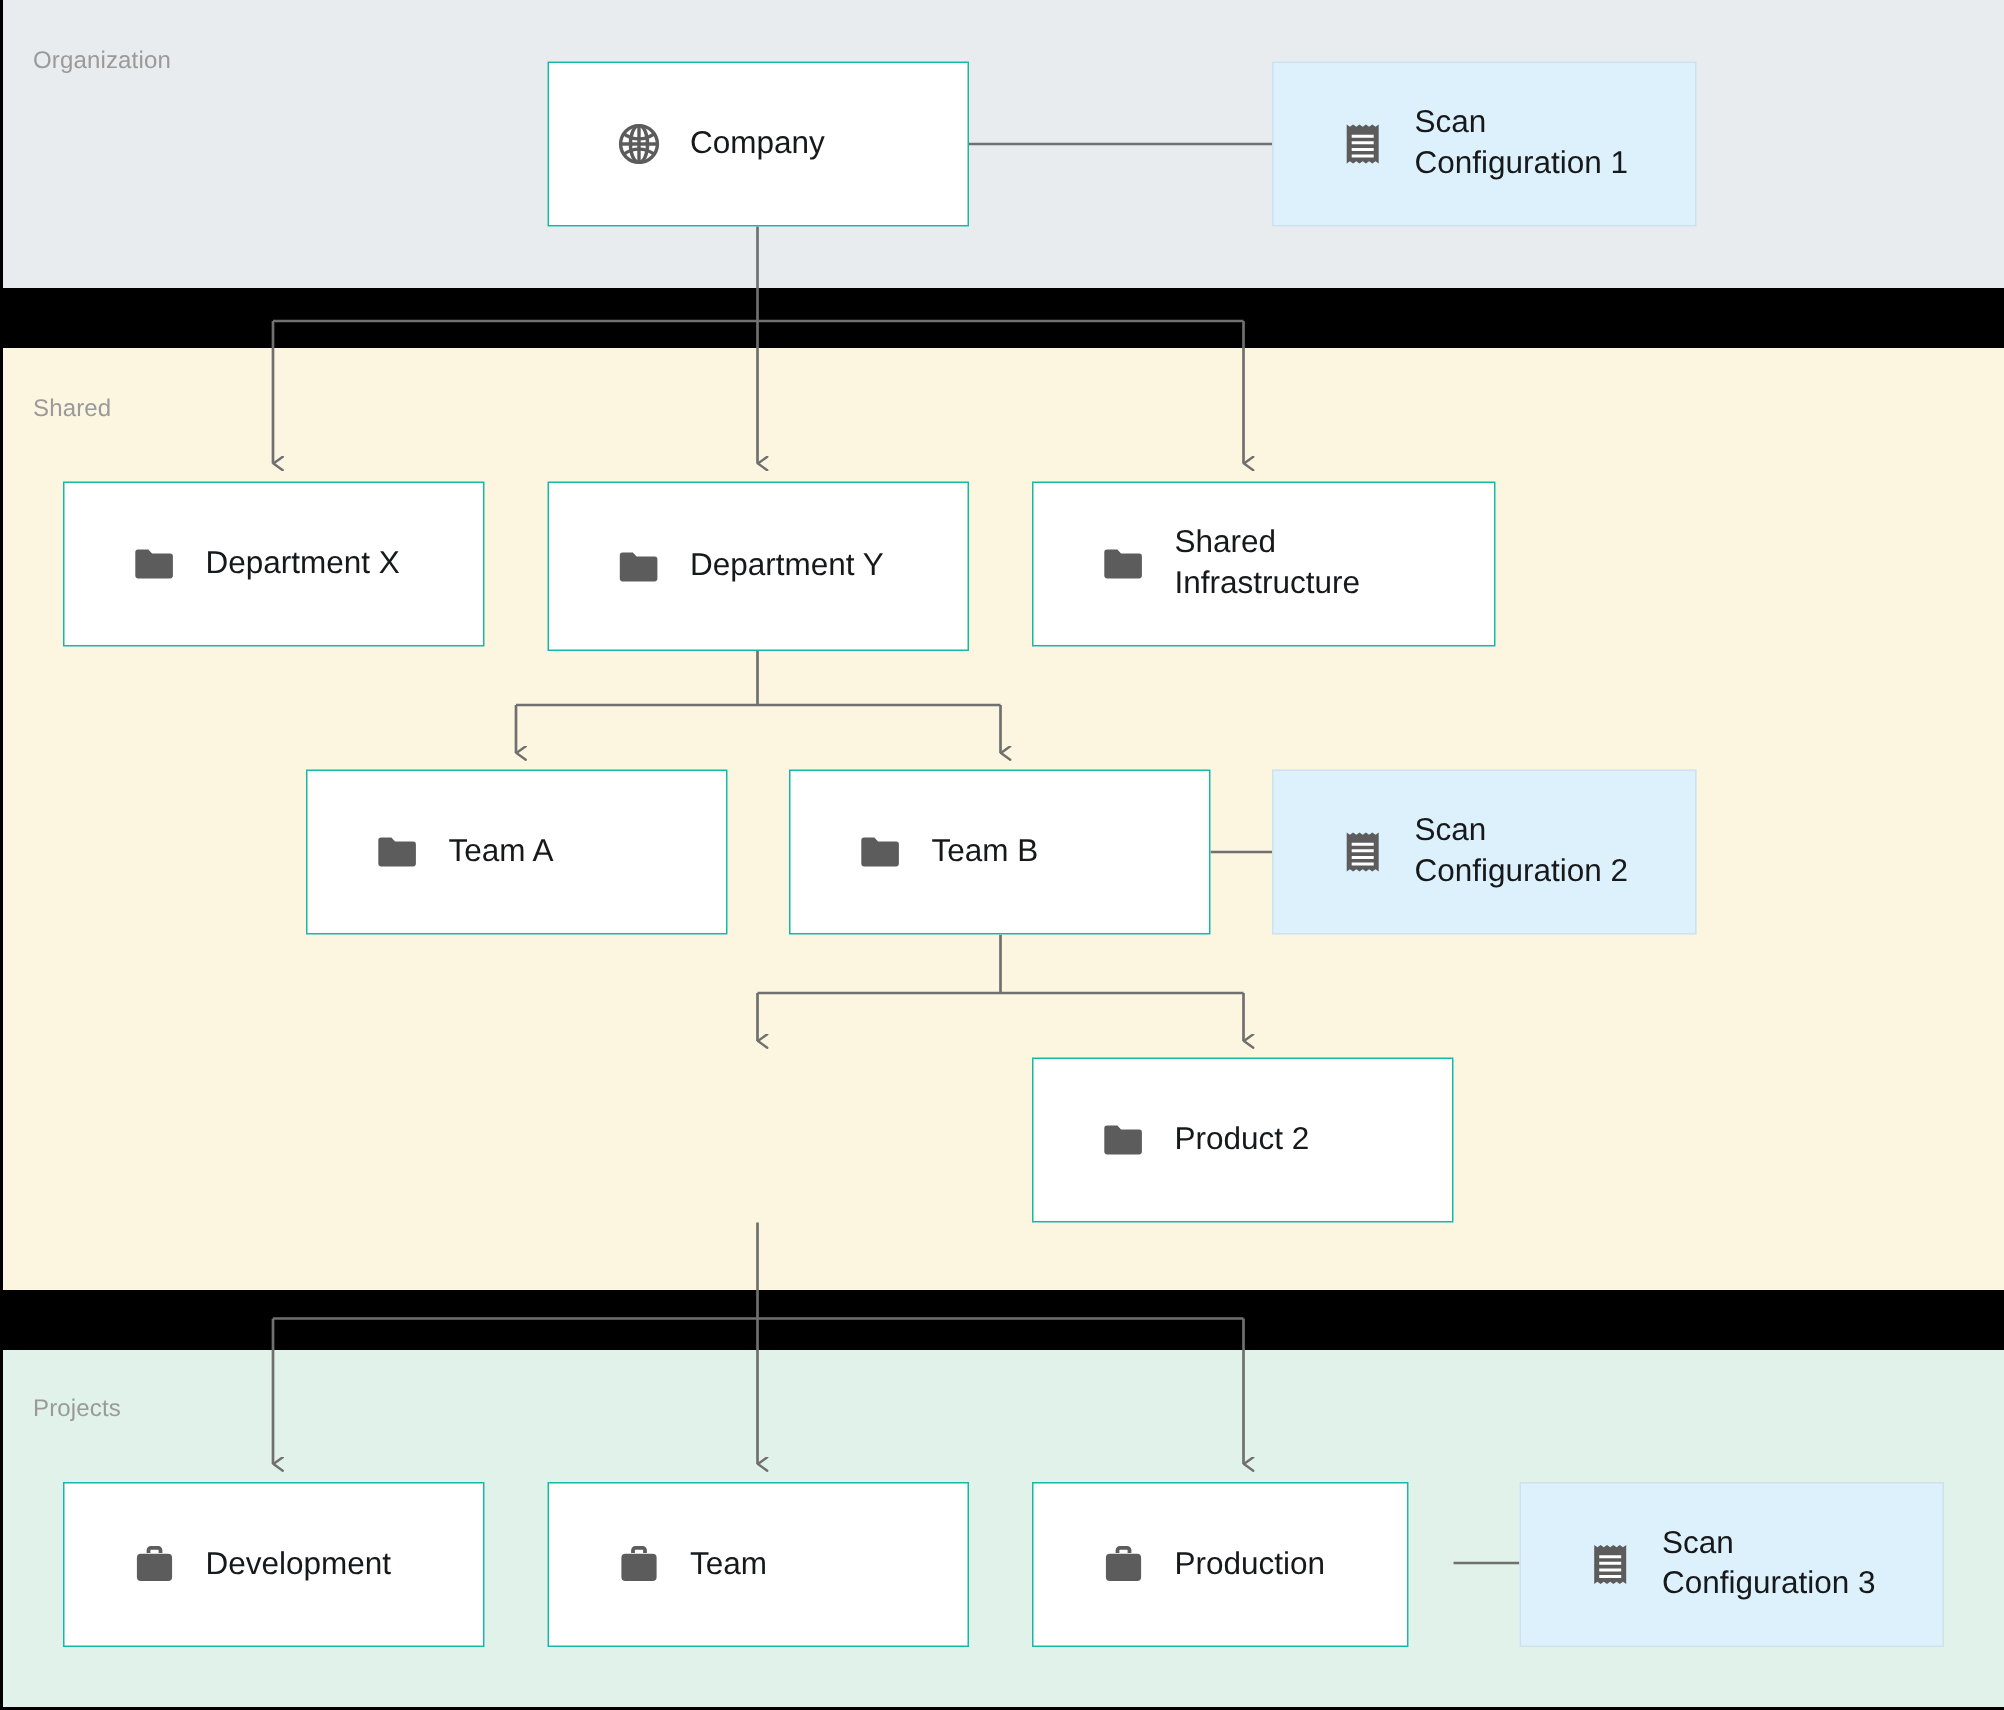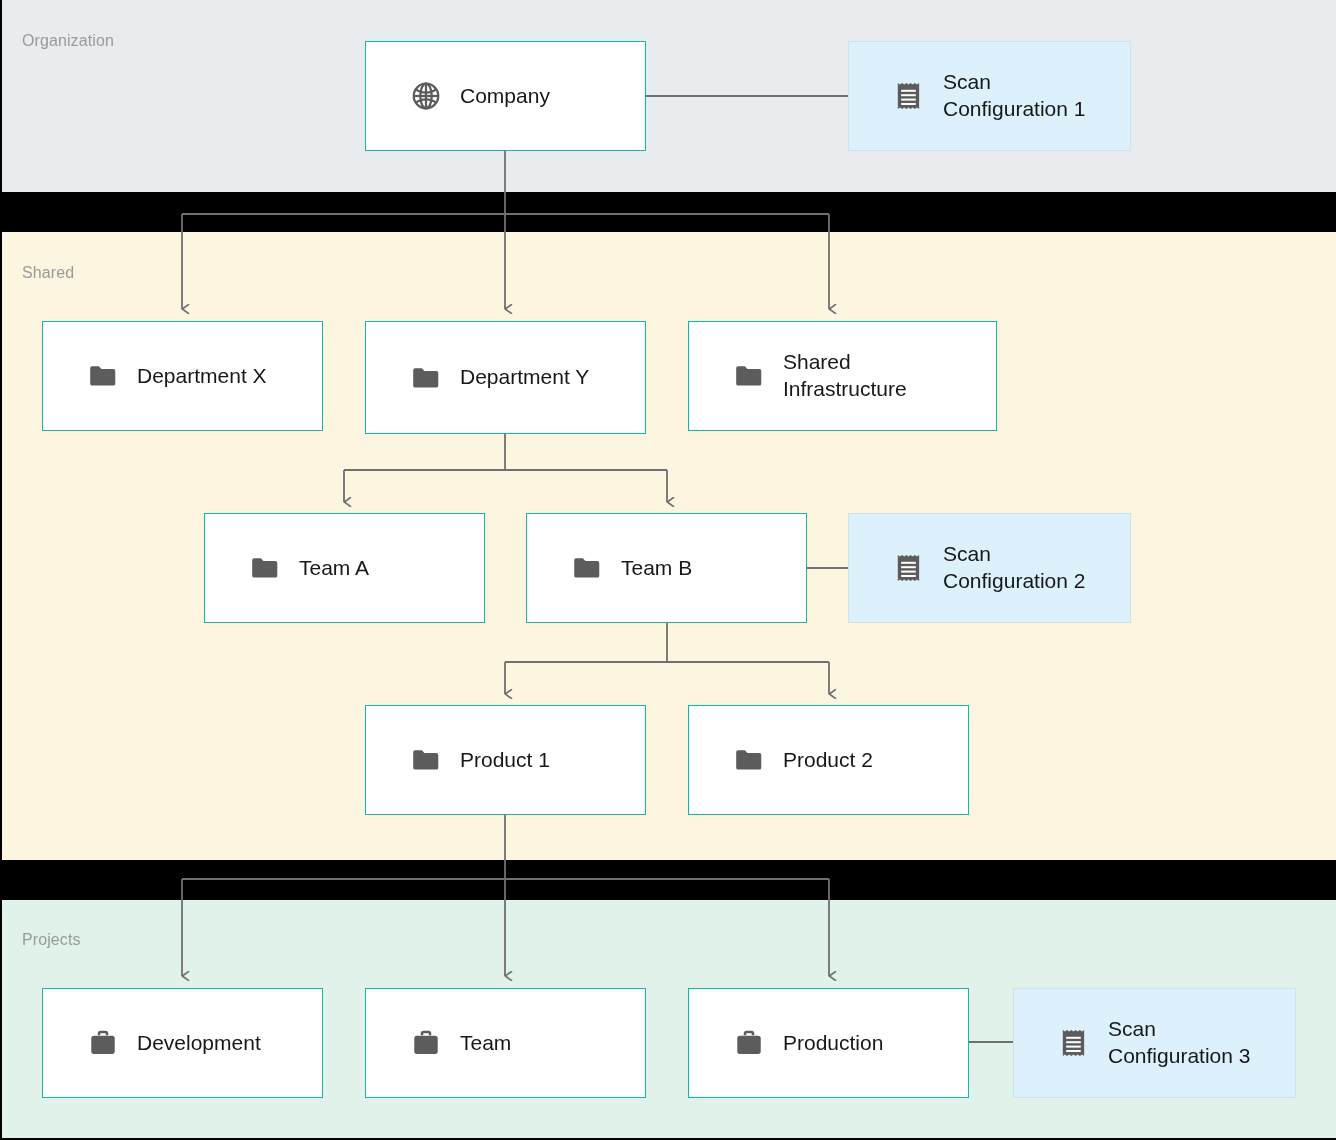--- a/index.html
+++ b/index.html
@@ -178,29 +178,20 @@
           <line x1="6.1" y1="11.4" x2="17.1" y2="11.4"></line>
           <line x1="6.1" y1="14.7" x2="17.1" y2="14.7"></line>
           <line x1="6.1" y1="18.0" x2="17.1" y2="18.0"></line>
         </g>
       </svg>
     </span>
     <span class="lbl">Scan
 Configuration 2</span>
   </div>
 
-  <div class="node pad-44 gap-18" style="left:365px;top:705px;width:281px;height:110px;">
-    <span class="ic">
-      <svg width="32" height="32" viewBox="0 0 24 24">
-        <path d="M2.4,6.1 a1.4,1.4 0 0 1 1.4,-1.4 h5.1 l1.9,2.1 h9.0 a1.4,1.4 0 0 1 1.4,1.4 v9.6
-                 a1.4,1.4 0 0 1 -1.4,1.4 h-16.0 a1.4,1.4 0 0 1 -1.4,-1.4 Z" fill="#5c5c5c"></path>
-      </svg>
-    </span>
-    <span class="lbl">Product 1</span>
-  </div>
 
   <div class="node pad-44 gap-18" style="left:688px;top:705px;width:281px;height:110px;">
     <span class="ic">
       <svg width="32" height="32" viewBox="0 0 24 24">
         <path d="M2.4,6.1 a1.4,1.4 0 0 1 1.4,-1.4 h5.1 l1.9,2.1 h9.0 a1.4,1.4 0 0 1 1.4,1.4 v9.6
                  a1.4,1.4 0 0 1 -1.4,1.4 h-16.0 a1.4,1.4 0 0 1 -1.4,-1.4 Z" fill="#5c5c5c"></path>
       </svg>
     </span>
     <span class="lbl">Product 2</span>
   </div>
@@ -222,21 +213,21 @@
       <svg width="32" height="32" viewBox="0 0 24 24">
         <g fill="none" stroke="#5c5c5c" stroke-width="1.9">
           <path d="M9.0,6.2 v-1.3 a1.2,1.2 0 0 1 1.2,-1.2 h3.6 a1.2,1.2 0 0 1 1.2,1.2 v1.3"></path>
         </g>
         <rect x="3.2" y="6.6" width="17.6" height="13.6" rx="2.0" fill="#5c5c5c"></rect>
       </svg>
     </span>
     <span class="lbl">Team</span>
   </div>
 
-  <div class="node pad-44 gap-18" style="left:688px;top:988px;width:281px;height:110px;">
+  <div class="node pad-44 gap-18" style="left:688px;top:988px;width:251px;height:110px;">
     <span class="ic">
       <svg width="32" height="32" viewBox="0 0 24 24">
         <g fill="none" stroke="#5c5c5c" stroke-width="1.9">
           <path d="M9.0,6.2 v-1.3 a1.2,1.2 0 0 1 1.2,-1.2 h3.6 a1.2,1.2 0 0 1 1.2,1.2 v1.3"></path>
         </g>
         <rect x="3.2" y="6.6" width="17.6" height="13.6" rx="2.0" fill="#5c5c5c"></rect>
       </svg>
     </span>
     <span class="lbl">Production</span>
   </div>

